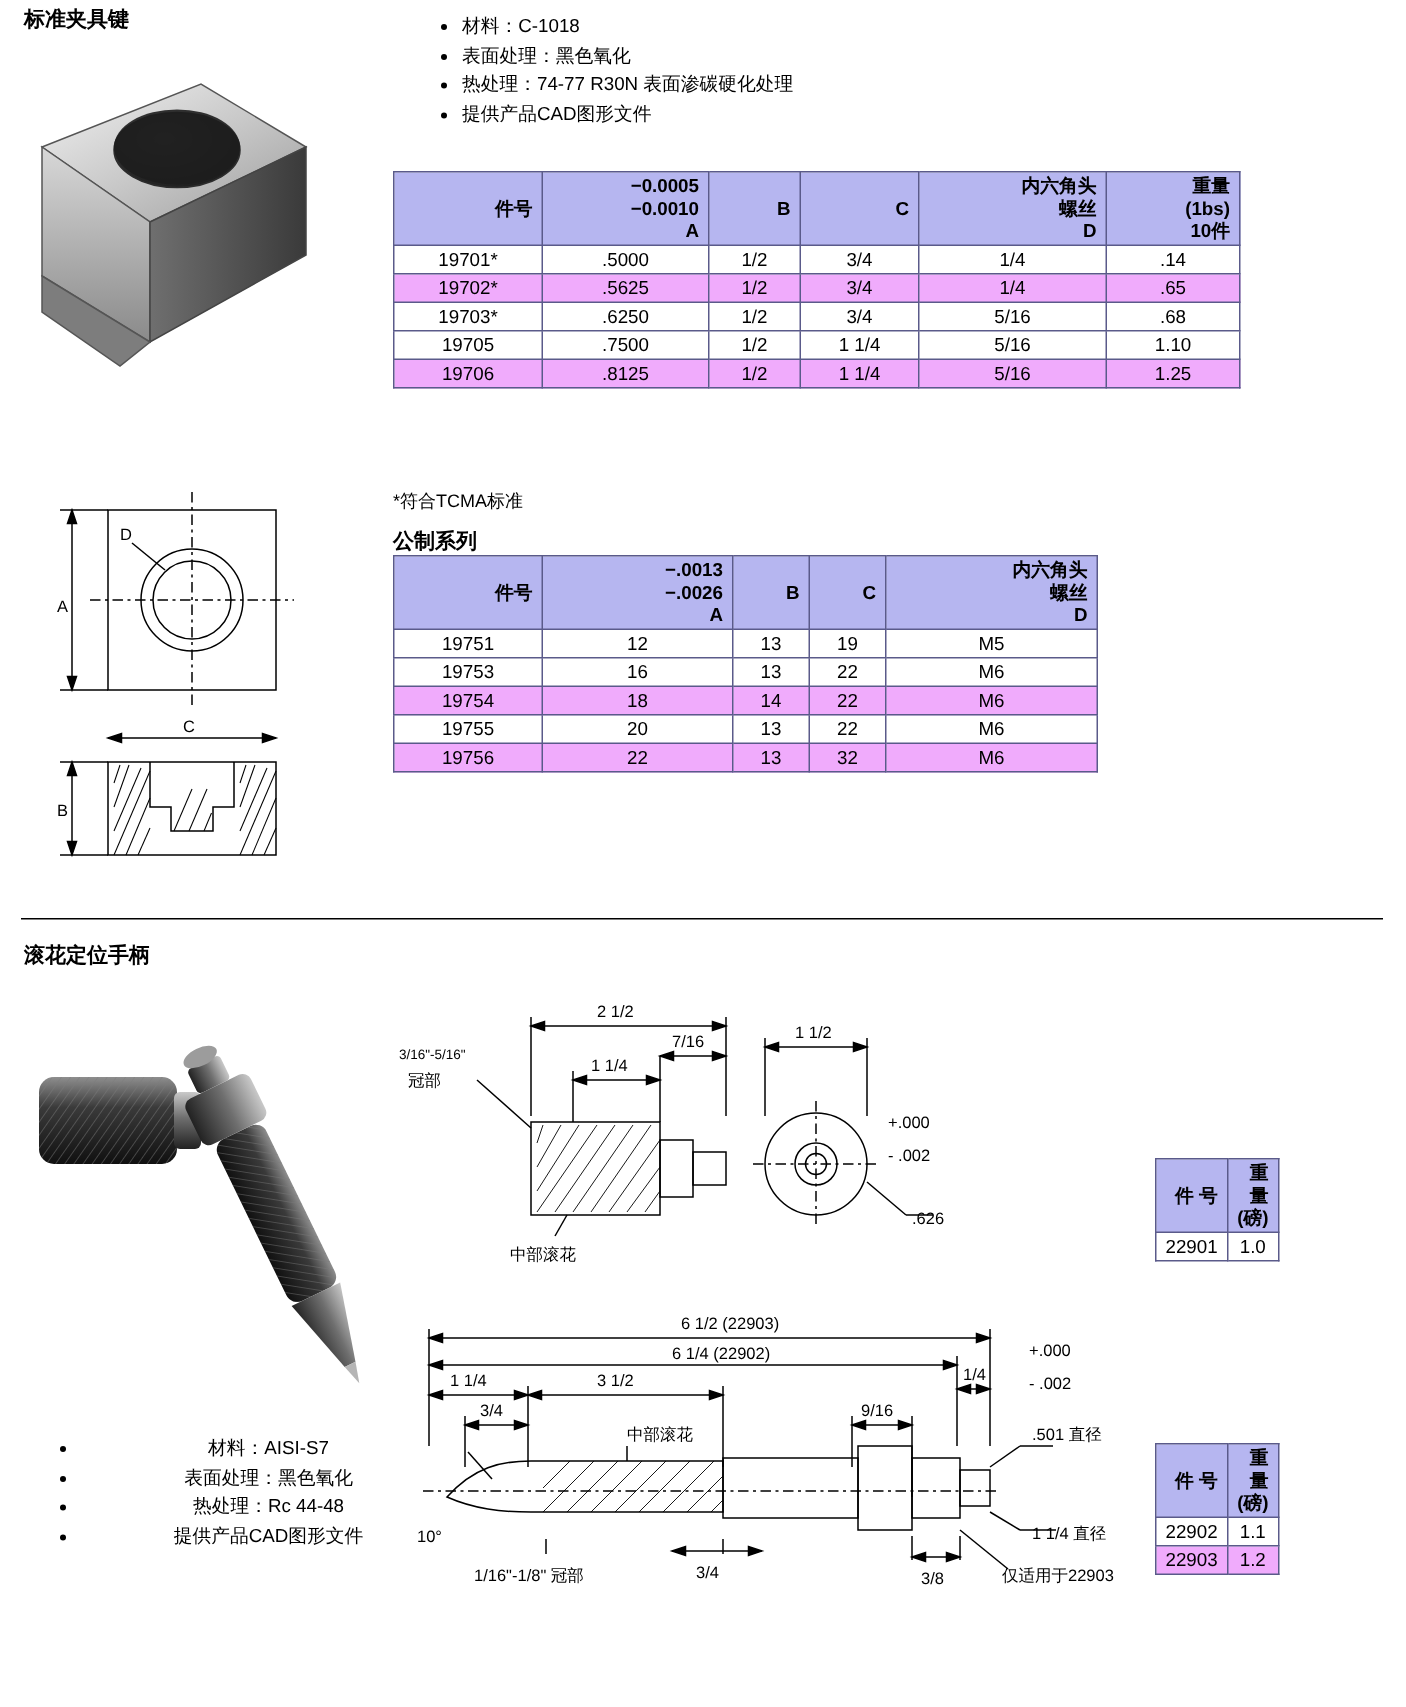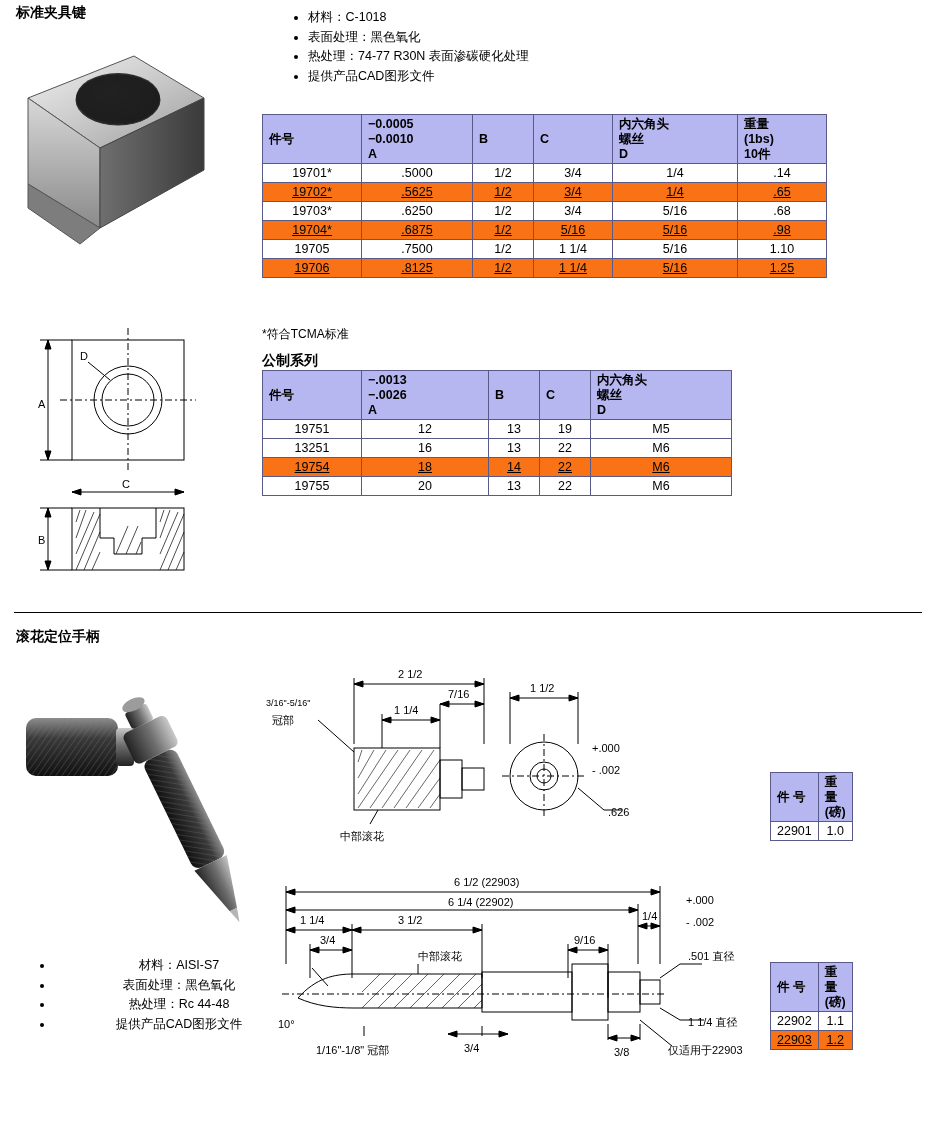--- a/index.html
+++ b/index.html
@@ -20,32 +20,32 @@
 
   table.spec{
     border-collapse:collapse;
     border:1px solid #5a5a8a;
     font-size:12.5px;
   }
   table.spec th{
     background:#b6b6f0;
     border:1px solid #5a5a8a;
     font-weight:bold;
-    text-align:left;
+    text-align:right;
     padding:2px 6px;
     line-height:1.18;
     white-space:pre-line;
   }
   table.spec td{
     border:1px solid #5a5a8a;
     text-align:center;
     padding:2px 6px;
     background:#ffffff;
   }
-  table.spec tr.alt td{background:#f97316;text-decoration:underline;}
+  table.spec tr.alt td{background:#f0abfc;}
   table.spec td.pn{font-weight:normal;}
   .foot-note{font-size:12px;margin-top:4px;}
 
   
   #sec1-title{position:absolute;left:16px;top:4px;}
   #sec1-specs{position:absolute;left:290px;top:10px;width:420px;}
   #tbl1{position:absolute;left:262px;top:114px;}
   #tbl1-note{position:absolute;left:262px;top:322px;}
   #sec1-metric-title{position:absolute;left:262px;top:352px;font-weight:bold;font-size:14px;}
   #tbl2{position:absolute;left:262px;top:370px;}
@@ -208,28 +208,20 @@
         <td>.65</td>
       </tr>
       <tr>
         <td class="pn">19703*</td>
         <td>.6250</td>
         <td>1/2</td>
         <td>3/4</td>
         <td>5/16</td>
         <td>.68</td>
       </tr>
-      <tr class="alt">
-        <td class="pn">19704*</td>
-        <td>.6875</td>
-        <td>1/2</td>
-        <td>5/16</td>
-        <td>5/16</td>
-        <td>.98</td>
-      </tr>
       <tr>
         <td class="pn">19705</td>
         <td>.7500</td>
         <td>1/2</td>
         <td>1 1/4</td>
         <td>5/16</td>
         <td>1.10</td>
       </tr>
       <tr class="alt">
         <td class="pn">19706</td>
@@ -262,38 +254,45 @@
     </thead>
     <tbody>
       <tr>
         <td class="pn">19751</td>
         <td>12</td>
         <td>13</td>
         <td>19</td>
         <td>M5</td>
       </tr>
       <tr>
-        <td class="pn">13251</td>
+        <td class="pn">19753</td>
         <td>16</td>
         <td>13</td>
         <td>22</td>
         <td>M6</td>
       </tr>
       <tr class="alt">
         <td class="pn">19754</td>
         <td>18</td>
         <td>14</td>
         <td>22</td>
         <td>M6</td>
       </tr>
       <tr>
         <td class="pn">19755</td>
         <td>20</td>
         <td>13</td>
         <td>22</td>
+        <td>M6</td>
+      </tr>
+      <tr class="alt">
+        <td class="pn">19756</td>
+        <td>22</td>
+        <td>13</td>
+        <td>32</td>
         <td>M6</td>
       </tr>
     </tbody>
   </table>
 
   <div id="divider"></div>
 
   <div id="sec2-title" class="sect-title">滚花定位手柄</div>
 
   <div id="photo2">

